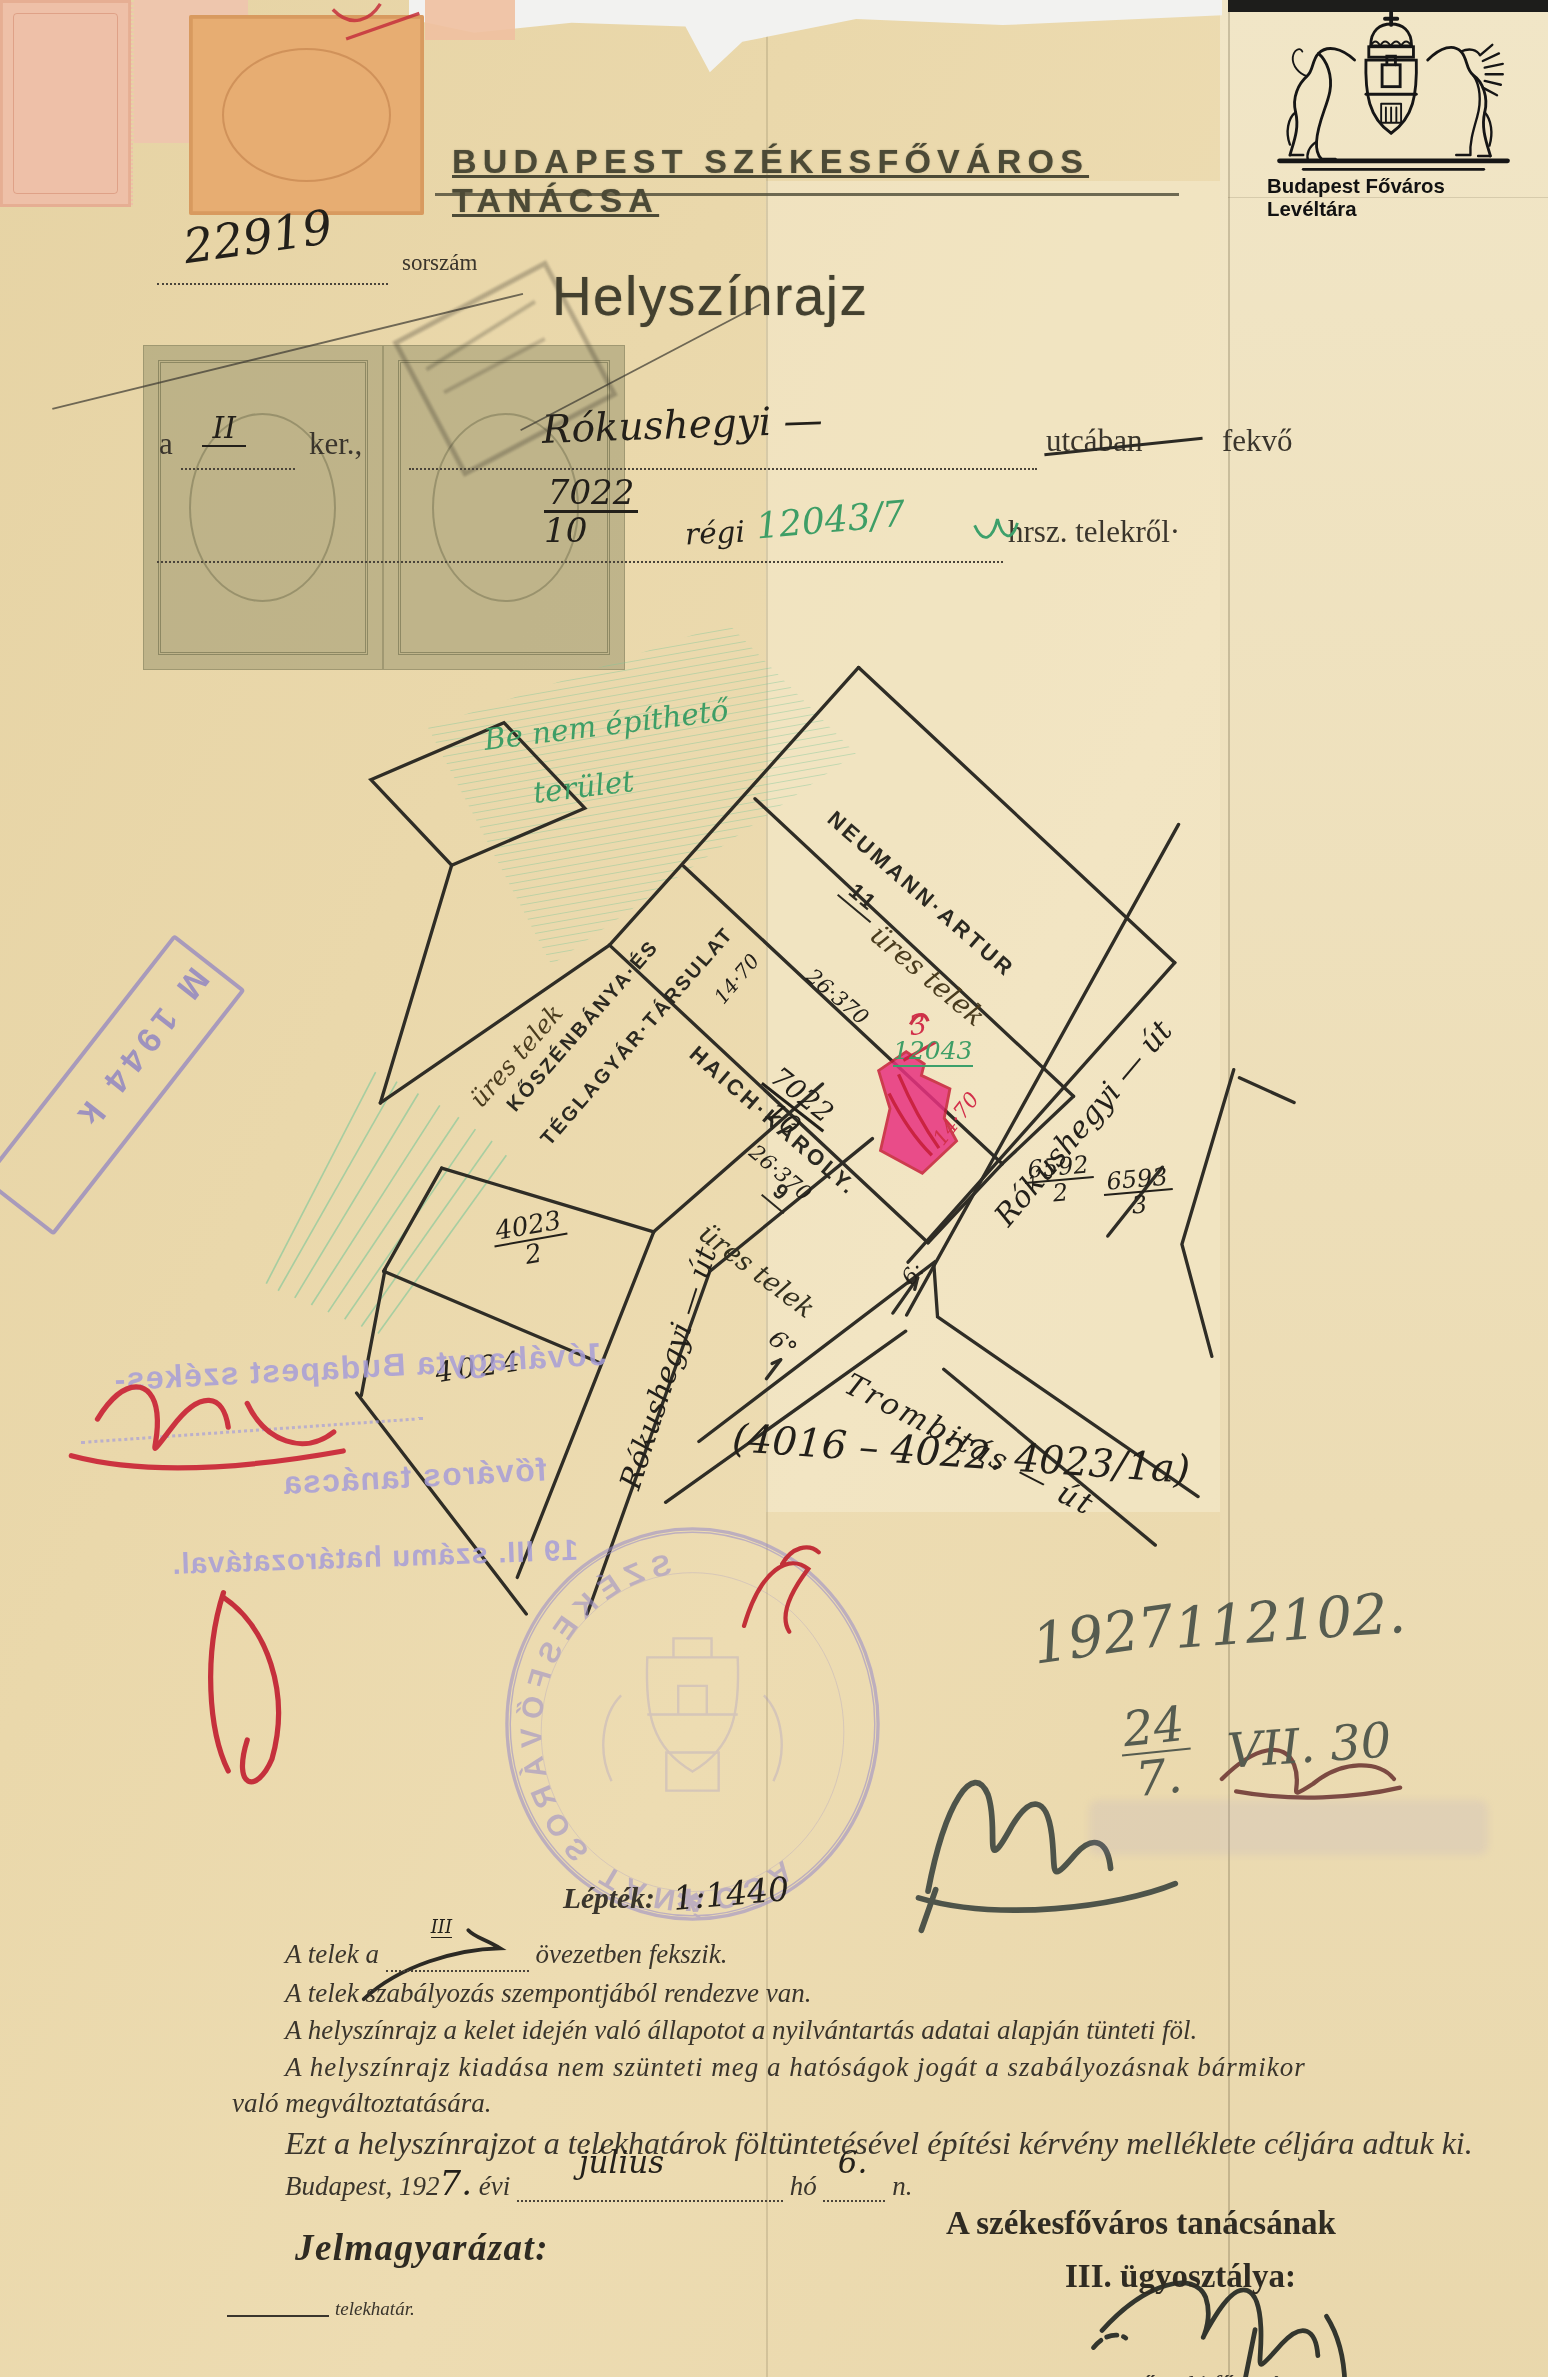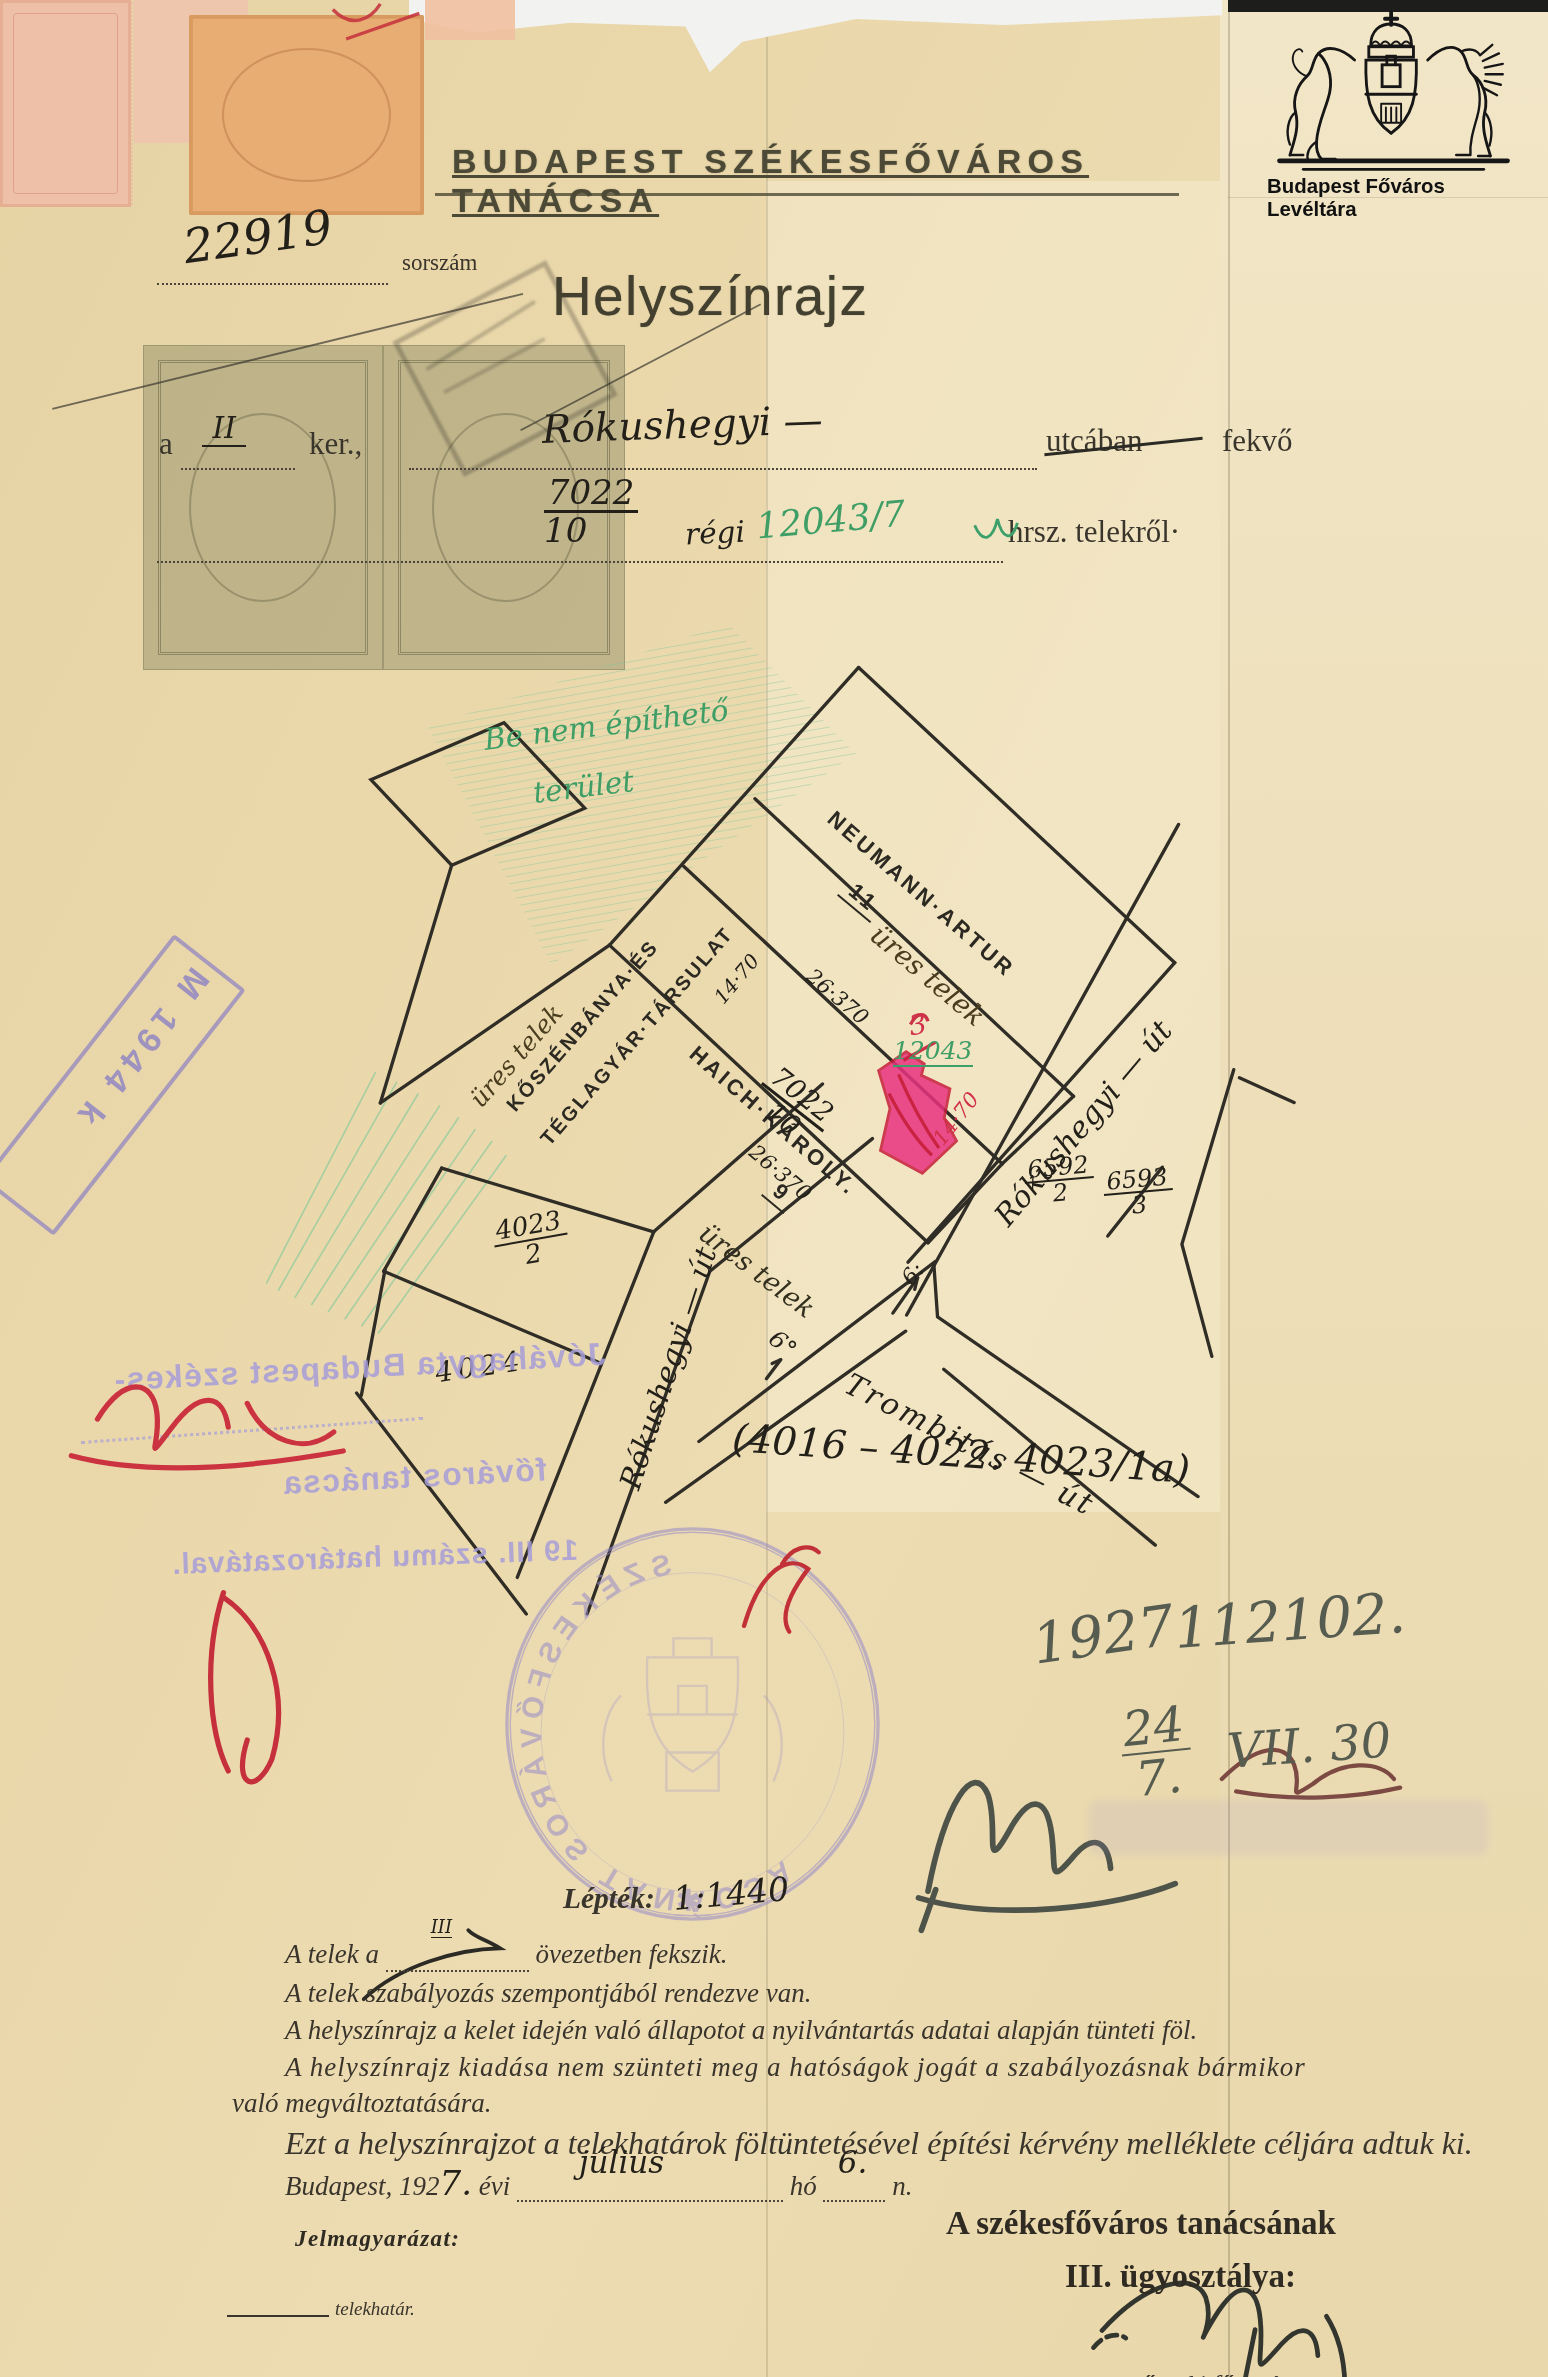--- a/index.html
+++ b/index.html
@@ -318,21 +318,21 @@
     <span class="dot" style="display:inline-block;width:266px;position:relative;height:28.5px;vertical-align:-6.7px;">
       <span class="hw" style="position:absolute;left:62px;top:-27.6px;font-size:31px;">július</span>
     </span>
     <span>hó</span>
     <span class="dot" style="display:inline-block;width:62px;position:relative;height:28.5px;vertical-align:-6.7px;">
       <span class="hw" style="position:absolute;left:14.3px;top:-27.6px;font-size:31px;">6.</span>
     </span>
     <span>n.</span>
   </div>
 
-  <div class="abs pb" style="left:295px;top:2226px;font-size:23px;font-style:italic;letter-spacing:1.4px;">Jelmagyarázat:</div>
+  <div class="abs pb" style="left:295px;top:2226px;font-size:37px;font-style:italic;letter-spacing:1.4px;">Jelmagyarázat:</div>
   <div class="abs" style="left:227px;top:2315px;width:102px;height:2.4px;background:#3a352c;"></div>
   <div class="abs ps" style="left:335px;top:2298px;font-size:19px;">telekhatár.</div>
 
   <div class="abs pb" style="left:946px;top:2205px;font-size:33px;">A székesfőváros tanácsának</div>
   <div class="abs pb" style="left:1065px;top:2258px;font-size:33px;">III. ügyosztálya:</div>
   <div class="abs ps" style="left:1122px;top:2370px;font-size:26px;">műszaki főtanácsos</div>
 
 </div>
 
 

